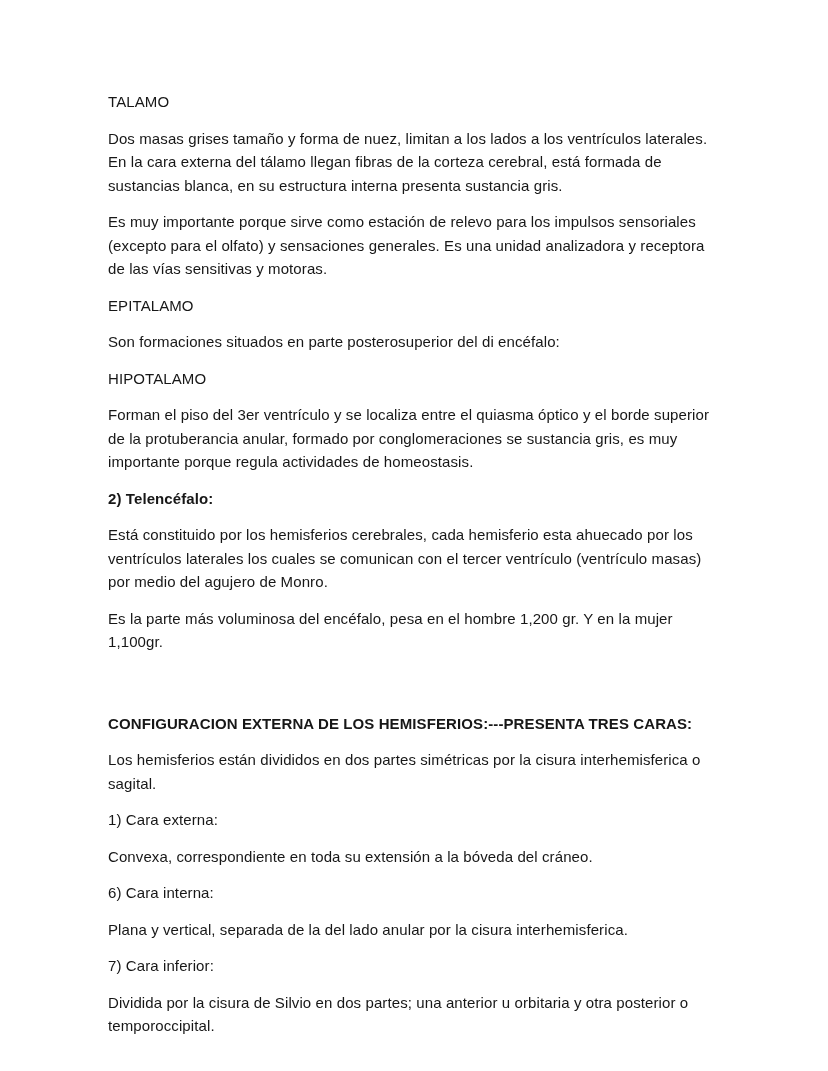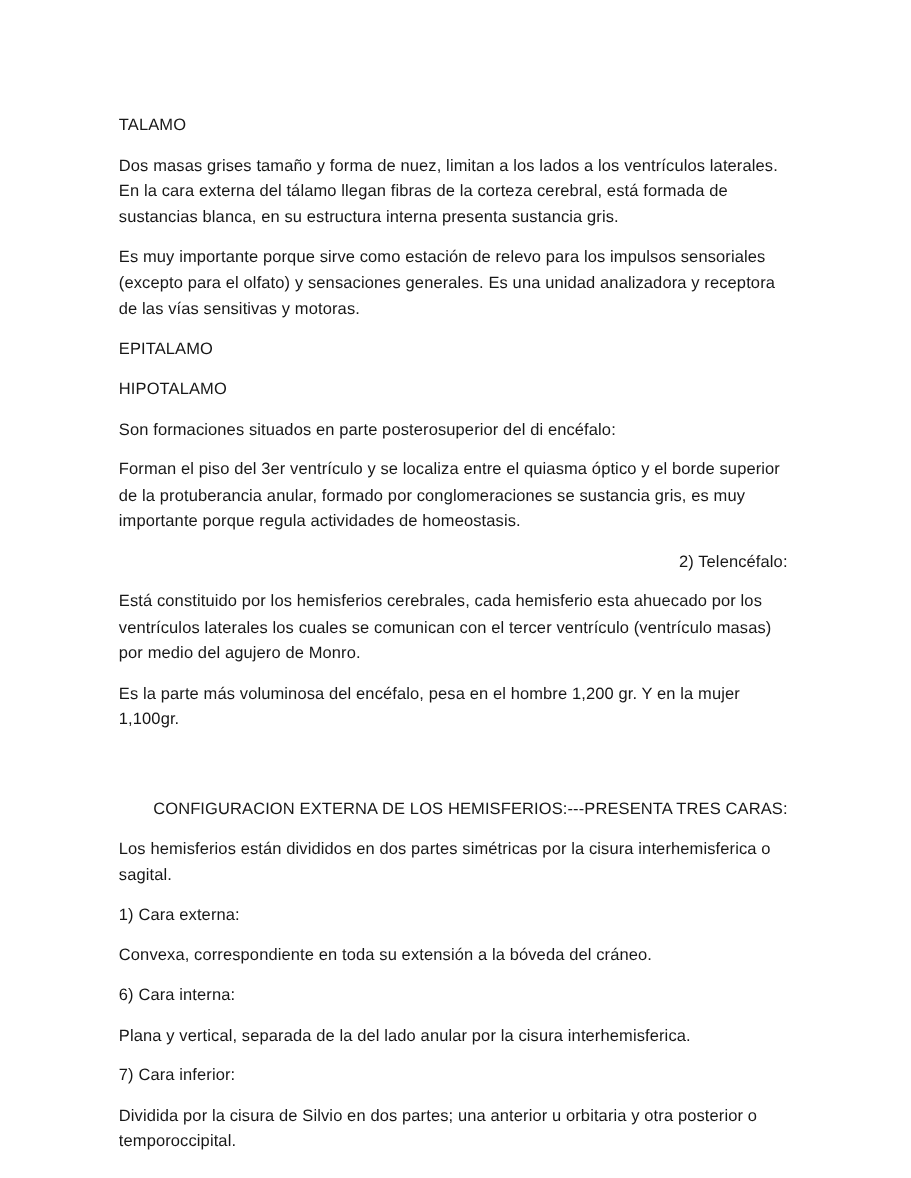--- a/index.html
+++ b/index.html
@@ -14,50 +14,49 @@
     background: #ffffff;
     box-sizing: border-box;
     padding: 90px 112px 40px 108px;
     overflow: hidden;
     font-family: "Liberation Sans", sans-serif;
     color: #171717;
   }
   .block {
     font-size: 15px;
     line-height: 23.5px;
-    margin: 12px 0 13px 0;
+    margin: 0 0 13px 0;
     font-weight: 400;
     letter-spacing: 0.1px;
   }
   .bold {
-    font-weight: 400;
-    text-align: right;
+    font-weight: 700;
   }
   .underline {
   }
   .gap-top {
     margin-top: 58px;
   }
 </style>
 </head>
 <body>
 
 <div class="page">
 
   <p class="block">TALAMO</p>
 
   <p class="block">Dos masas grises tamaño y forma de nuez, limitan a los lados a los ventrículos laterales. En la cara externa del tálamo llegan fibras de la corteza cerebral, está formada de sustancias blanca, en su estructura interna presenta sustancia gris.</p>
 
   <p class="block">Es muy importante porque sirve como estación de relevo para los impulsos sensoriales (excepto para el olfato) y sensaciones generales. Es una unidad analizadora y receptora de las vías sensitivas y motoras.</p>
 
   <p class="block">EPITALAMO</p>
 
+  <p class="block">Son formaciones situados en parte posterosuperior del di encéfalo:</p>
+
   <p class="block">HIPOTALAMO</p>
-
-  <p class="block">Son formaciones situados en parte posterosuperior del di encéfalo:</p>
 
   <p class="block">Forman el piso del 3er ventrículo y se localiza entre el quiasma óptico y el borde superior de la protuberancia anular, formado por conglomeraciones se sustancia gris, es muy importante porque regula actividades de homeostasis.</p>
 
   <p class="block bold">2) Telencéfalo:</p>
 
   <p class="block">Está constituido por los hemisferios cerebrales, cada hemisferio esta ahuecado por los ventrículos laterales los cuales se comunican con el tercer ventrículo (ventrículo masas) por medio del agujero de Monro.</p>
 
   <p class="block">Es la parte más voluminosa del encéfalo, pesa en el hombre 1,200 gr. Y en la mujer 1,100gr.</p>
 
   <p class="block bold gap-top">CONFIGURACION EXTERNA DE LOS HEMISFERIOS:---PRESENTA TRES CARAS:</p>

